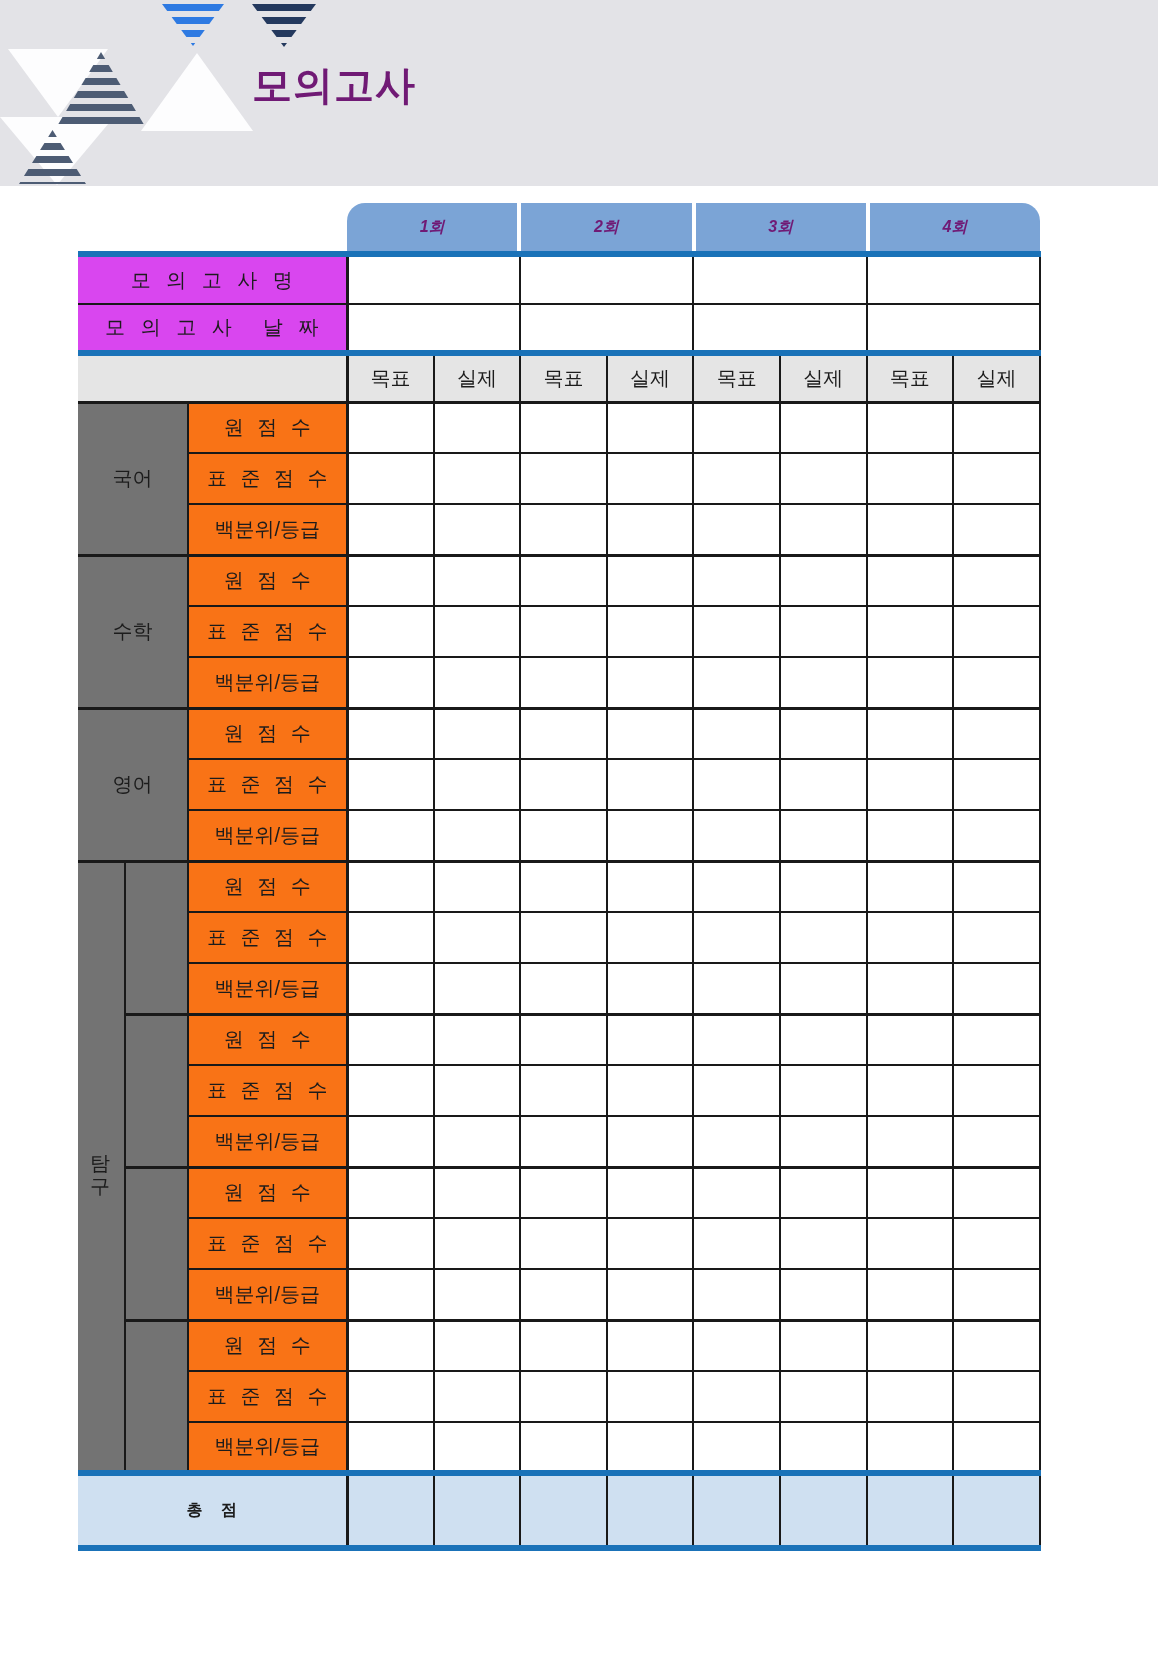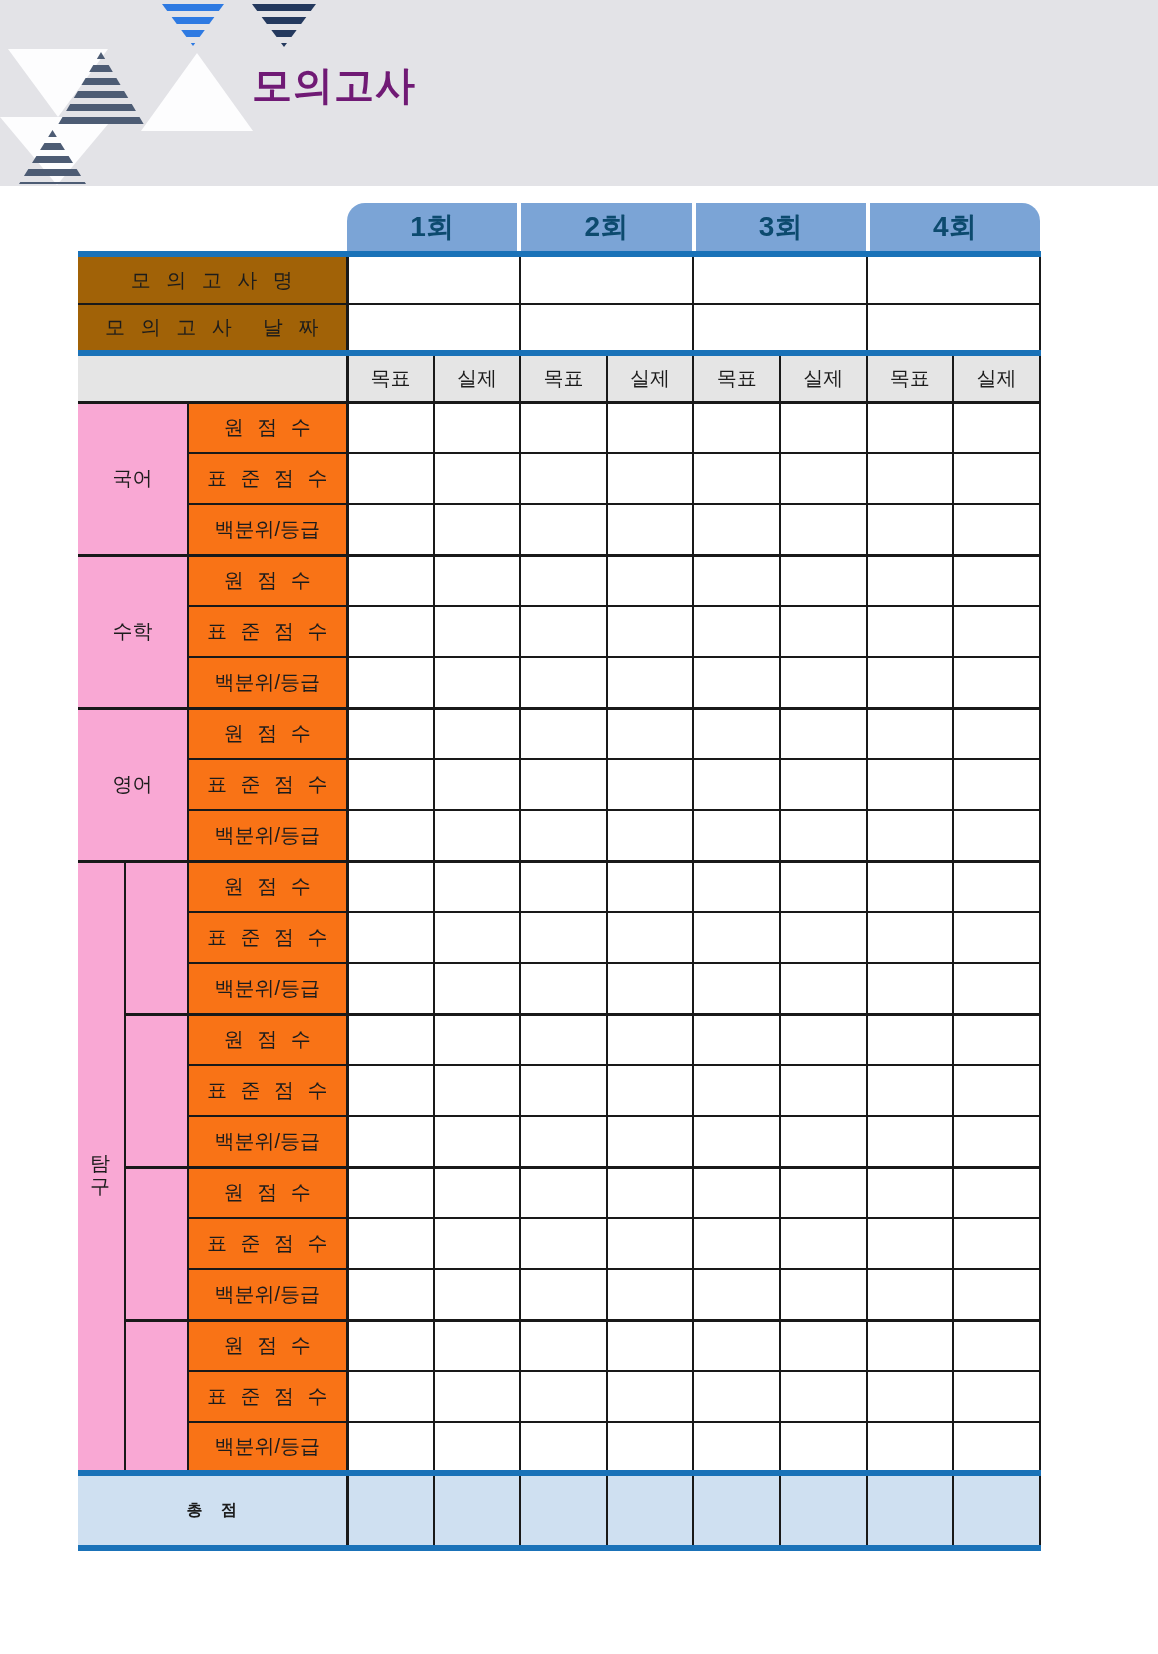--- a/index.html
+++ b/index.html
@@ -14,42 +14,42 @@
   .tri.up{clip-path:polygon(50% 0,100% 100%,0 100%);}
   .tri.white{background:#fdfdfe;z-index:1;}
   .tri.stripes-blue{background:repeating-linear-gradient(to bottom,#2e7ae2 0 7px,rgba(0,0,0,0) 7px 13px);z-index:2;}
   .tri.stripes-navy{background:repeating-linear-gradient(to bottom,#24395e 0 7px,rgba(0,0,0,0) 7px 13px);z-index:2;}
   .tri.stripes-slate{background:repeating-linear-gradient(to bottom,#4d5c74 0 7px,rgba(0,0,0,0) 7px 13px);z-index:2;}
   .page-title{position:absolute;left:252px;top:60px;z-index:3;font-weight:800;font-size:40px;line-height:51px;letter-spacing:1px;}
   .page-title .t1{color:#701a75;}
   .page-title .t2{color:#5a5d64;}
   
   .tabs{position:absolute;left:347px;top:203px;width:693px;height:48px;display:flex;gap:4px;z-index:2;}
-  .tab{flex:1;background:#7ba4d6;color:#0c4a6e;font-size:28px;font-weight:600;
-       display:flex;align-items:center;justify-content:center;}
+  .tab{flex:1;background:#7ba4d6;color:#701a75;font-size:16px;font-weight:600;
+       display:flex;align-items:center;justify-content:center;font-style:italic;}
   .tab:first-child{border-top-left-radius:18px;}
   .tab:last-child{border-top-right-radius:18px;text-align:right;}
   
   table.score{position:absolute;left:78px;top:251px;width:962px;border-collapse:collapse;table-layout:fixed;}
   table.score th,table.score td{
     border:2px solid #191919;padding:0;text-align:center;vertical-align:middle;
     font-size:20px;font-weight:normal;color:#1c1c1c;overflow:hidden;
   }
   tr.r-body{height:51px;}
   tr.r-name{height:50px;}
   tr.r-date{height:49px;padding-left:31px;}
   tr.r-sub{height:49px;}
   tr.r-total{height:75px;}
   .edge{border-left:none !important;}
   .stub-r{border-right:3px solid #191919 !important;}
   tr.sec > th, tr.sec > td{border-top:3px solid #191919;}
   tr.blue-top > th, tr.blue-top > td{border-top:6px solid #1a72b8;}
-  .stubname{background:#a16207;font-weight:700;font-size:21px;white-space:pre;word-spacing:10px;}
+  .stubname{background:#d946ef;font-weight:700;font-size:21px;white-space:pre;word-spacing:10px;}
   .subhead{background:#e5e5e5;}
-  .subj{background:#f9a8d4;}
+  .subj{background:#737373;}
   .metric{background:#f97316;white-space:pre;word-spacing:8px;}
   .cell{background:#ffffff;}
   tr.r-total > th, tr.r-total > td{
     background:#cfe0f1;border-top:6px solid #1a72b8;border-bottom:6px solid #1a72b8;
   }
   tr.r-total > th{font-weight:700;font-size:16px;white-space:pre;word-spacing:14px;}
   .vert{display:inline-block;writing-mode:vertical-rl;text-orientation:upright;letter-spacing:4px;}
 </style>
 </head>
 <body>

